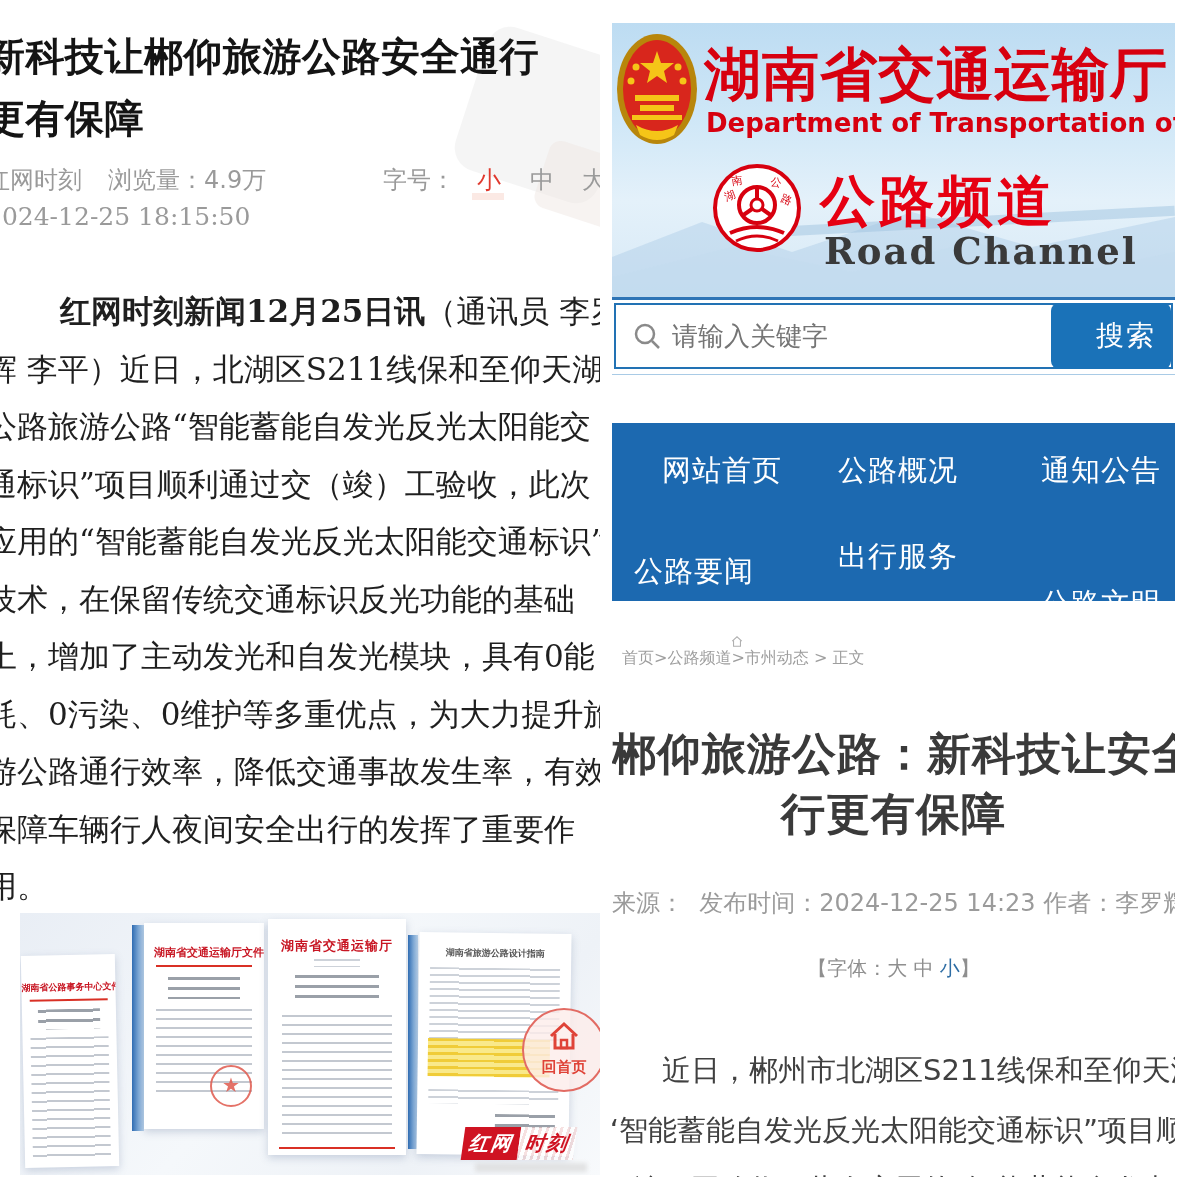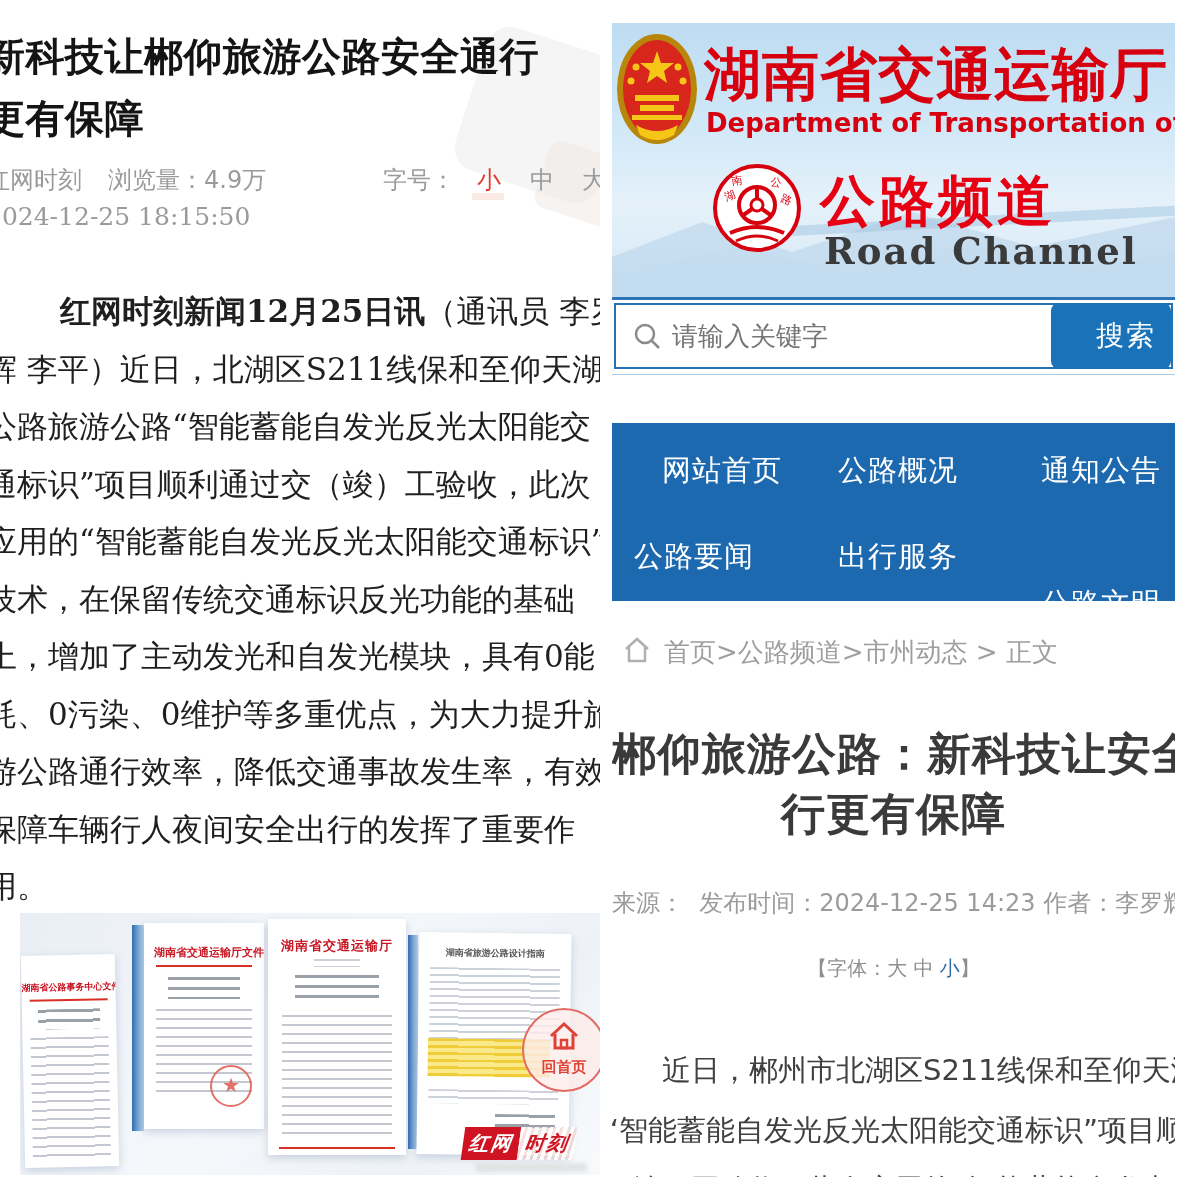--- a/index.html
+++ b/index.html
@@ -59,22 +59,22 @@
      white-space:nowrap;letter-spacing:2px;font-family:"DejaVu Serif","Liberation Serif",serif;}
   #search-row{position:absolute;left:2px;top:280px;width:559px;height:66px;
      border:2px solid #2272b4;background:#fff;box-sizing:border-box;display:flex;align-items:center;}
   #search-input{flex:1;border:none;outline:none;font-size:26px;color:#444;background:transparent;
      padding-left:10px;font-family:inherit;}
   #search-btn{position:absolute;right:0px;top:-2px;width:120px;height:66px;background:#1a72b8;color:#fff;
      font-size:28px;border:none;border-radius:8px;letter-spacing:2px;font-family:inherit;padding-left:36px;}
   .search-hairline{position:absolute;left:0;top:351px;width:563px;height:1px;background:#a9cbe6;}
   #rp-nav{position:absolute;left:0;top:400px;width:563px;height:178px;background:#1c69b0;}
   .nav-item{position:absolute;color:#fff;font-size:29px;white-space:nowrap;letter-spacing:1px;}
-  #breadcrumb{position:absolute;left:10px;top:612px;height:34px;display:flex;align-items:flex-start;
-     color:#9e9e9e;font-size:26px;white-space:nowrap;}
+  #breadcrumb{position:absolute;left:10px;top:612px;height:34px;display:flex;align-items:center;
+     color:#9e9e9e;font-size:16px;white-space:nowrap;flex-direction:column;}
   #breadcrumb svg{margin-right:12px;}
   .art-title{position:absolute;left:0;width:563px;text-align:center;font-size:44px;font-weight:700;
      color:#3a3a3a;white-space:nowrap;letter-spacing:1px;}
   .art-meta{position:absolute;left:0;top:864px;width:563px;text-align:center;font-size:24px;
      color:#9b9b9b;white-space:pre;}
   .font-row{position:absolute;left:0;top:932px;width:563px;text-align:center;font-size:20px;
      color:#8f8f8f;white-space:pre;}
   .font-row .fz-blue{color:#2e6da4;}
   .rp-body-line{position:absolute;left:-8px;width:620px;font-size:29px;color:#404040;white-space:pre;}
 
@@ -221,21 +221,21 @@
     </svg>
     <input id="search-input" type="text" placeholder="请输入关键字" style="">
     <button id="search-btn">搜索</button>
   </div>
   <div class="search-hairline"></div>
 
   <nav id="rp-nav">
     <span class="nav-item" style="left:38px;top:28px;margin-left:12px;">网站首页</span>
     <span class="nav-item" style="left:226px;top:28px;">公路概况</span>
     <span class="nav-item" style="left:429px;top:28px;">通知公告</span>
-    <span class="nav-item" style="left:22px;top:114px;">公路要闻</span>
+    <span class="nav-item" style="left:22px;top:129px;">公路要闻</span>
     <span class="nav-item" style="left:226px;top:114px;">出行服务</span>
     <span class="nav-item" style="left:429px;top:114px;margin-top:47px;">公路文明</span>
   </nav>
 
   <div id="breadcrumb">
     <svg width="30" height="30" viewBox="0 0 30 30">
       <path d="M4 14 L15 4 L26 14" fill="none" stroke="#b0b0b0" stroke-width="2.5"></path>
       <path d="M7 12 L7 26 L23 26 L23 12" fill="none" stroke="#b0b0b0" stroke-width="2.5"></path>
     </svg>
     <span>首页&gt;公路频道&gt;市州动态 &gt; 正文</span>

